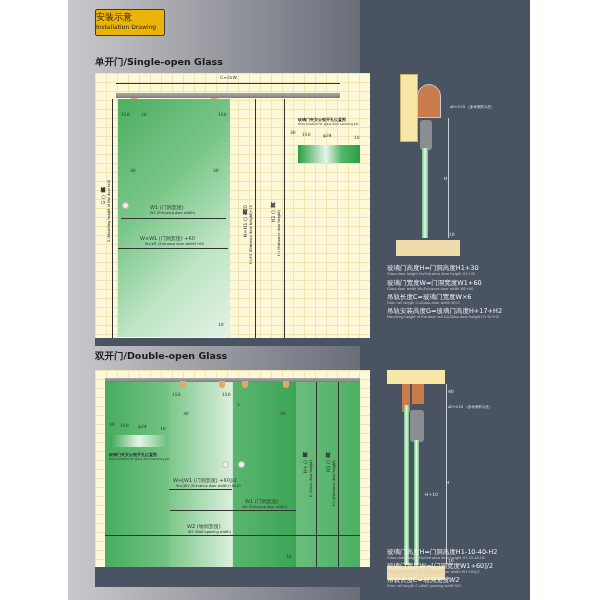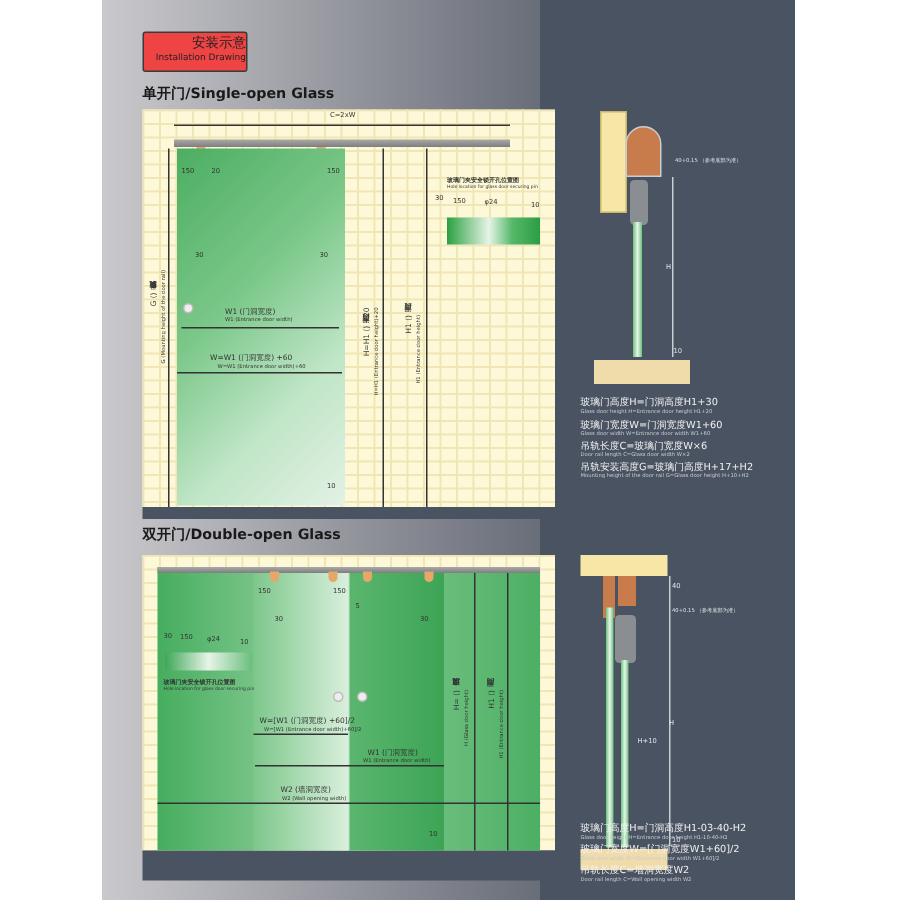--- a/index.html
+++ b/index.html
@@ -1,20 +1,20 @@
 <!DOCTYPE html>
 <html><head>
 <meta charset="utf-8">
 <style>
   html,body{margin:0;padding:0;}
   body{width:600px;height:600px;position:relative;overflow:hidden;background:#ffffff;font-family:"DejaVu Sans","Liberation Sans",sans-serif;}
   .page{position:absolute;left:68px;top:0;width:462px;height:600px;
     background:linear-gradient(90deg,#c9c9cd 0%,#a4a5ab 25%,#7d808a 50%,#5a616d 72%,#4a5361 100%);}
   .rightdark{position:absolute;left:360px;top:0;width:170px;height:600px;background:#4a5361;}
-  .badge{position:absolute;left:95px;top:21px;width:68px;height:25px;border:1px solid #3a3a3a;border-radius:2px;background:#ef4444;text-align:right;}
+  .badge{position:absolute;left:95px;top:9px;width:68px;height:25px;border:1px solid #3a3a3a;border-radius:2px;background:#eab308;text-align:left;}
   .badge .cn{font-size:9px;color:#222;line-height:12px;margin-top:1px;}
   .badge .en{font-size:6px;color:#222;line-height:8px;}
   .sec-title{position:absolute;font-size:9.5px;font-weight:bold;color:#1a1a1a;white-space:nowrap;}
   .panel{position:absolute;background-color:#fdf8d8;
     background-image:linear-gradient(#efe6b4 1px,transparent 1px),linear-gradient(90deg,#efe6b4 1px,transparent 1px);
     background-size:11px 9px;}
   .panel-foot{position:absolute;background:#4a5361;}
   .glass{position:absolute;background:linear-gradient(135deg,#4cae62 0%,#7cc88a 40%,#bfe5c6 70%,#e3f2e5 100%);}
   .glass2{position:absolute;background:linear-gradient(160deg,#9ed9ab 0%,#5dbb72 50%,#3fa858 100%);}
   .rail{position:absolute;background:linear-gradient(#a9a9a9,#7e7e7e);}
@@ -181,23 +181,23 @@
 <div style="position:absolute;left:414px;top:440px;width:5px;height:125px;background:linear-gradient(90deg,#6cc37d,#e7f5e9,#6cc37d);"></div>
 <div class="floor" style="left:387px;top:566px;width:58px;height:14px;"></div>
 <div class="dim" style="left:446px;top:384px;width:1px;height:180px;background:#c9cdd4;"></div>
 <div class="lblw" style="left:448px;top:389px;">40</div>
 <div class="lblw" style="left:448px;top:405px;font-size:3.5px;">40+0.15 （参考底部为准）</div>
 <div class="lblw" style="left:446px;top:480px;">H</div>
 <div class="lblw" style="left:425px;top:492px;">H+10</div>
 <div class="lblw" style="left:448px;top:558px;">10</div>
 
 <div class="formula" style="top:548px;">
-  <div class="cn">玻璃门高度H=门洞高度H1-03-40-H2</div>
+  <div class="cn">玻璃门高度H=门洞高度H1-10-40-H2</div>
   <div class="en">Glass door height H=Entrance door height H1-10-40-H2</div>
 </div>
 <div class="formula" style="top:562px;">
   <div class="cn">玻璃门宽度W=[门洞宽度W1+60]/2</div>
   <div class="en">Glass door width W=[Entrance door width W1+60]/2</div>
 </div>
-<div class="formula" style="top:576px;">
+<div class="formula" style="top:576px;font-style:italic;">
   <div class="cn">吊轨长度C=墙洞宽度W2</div>
   <div class="en">Door rail length C=Wall opening width W2</div>
 </div>
 
 </body></html>

